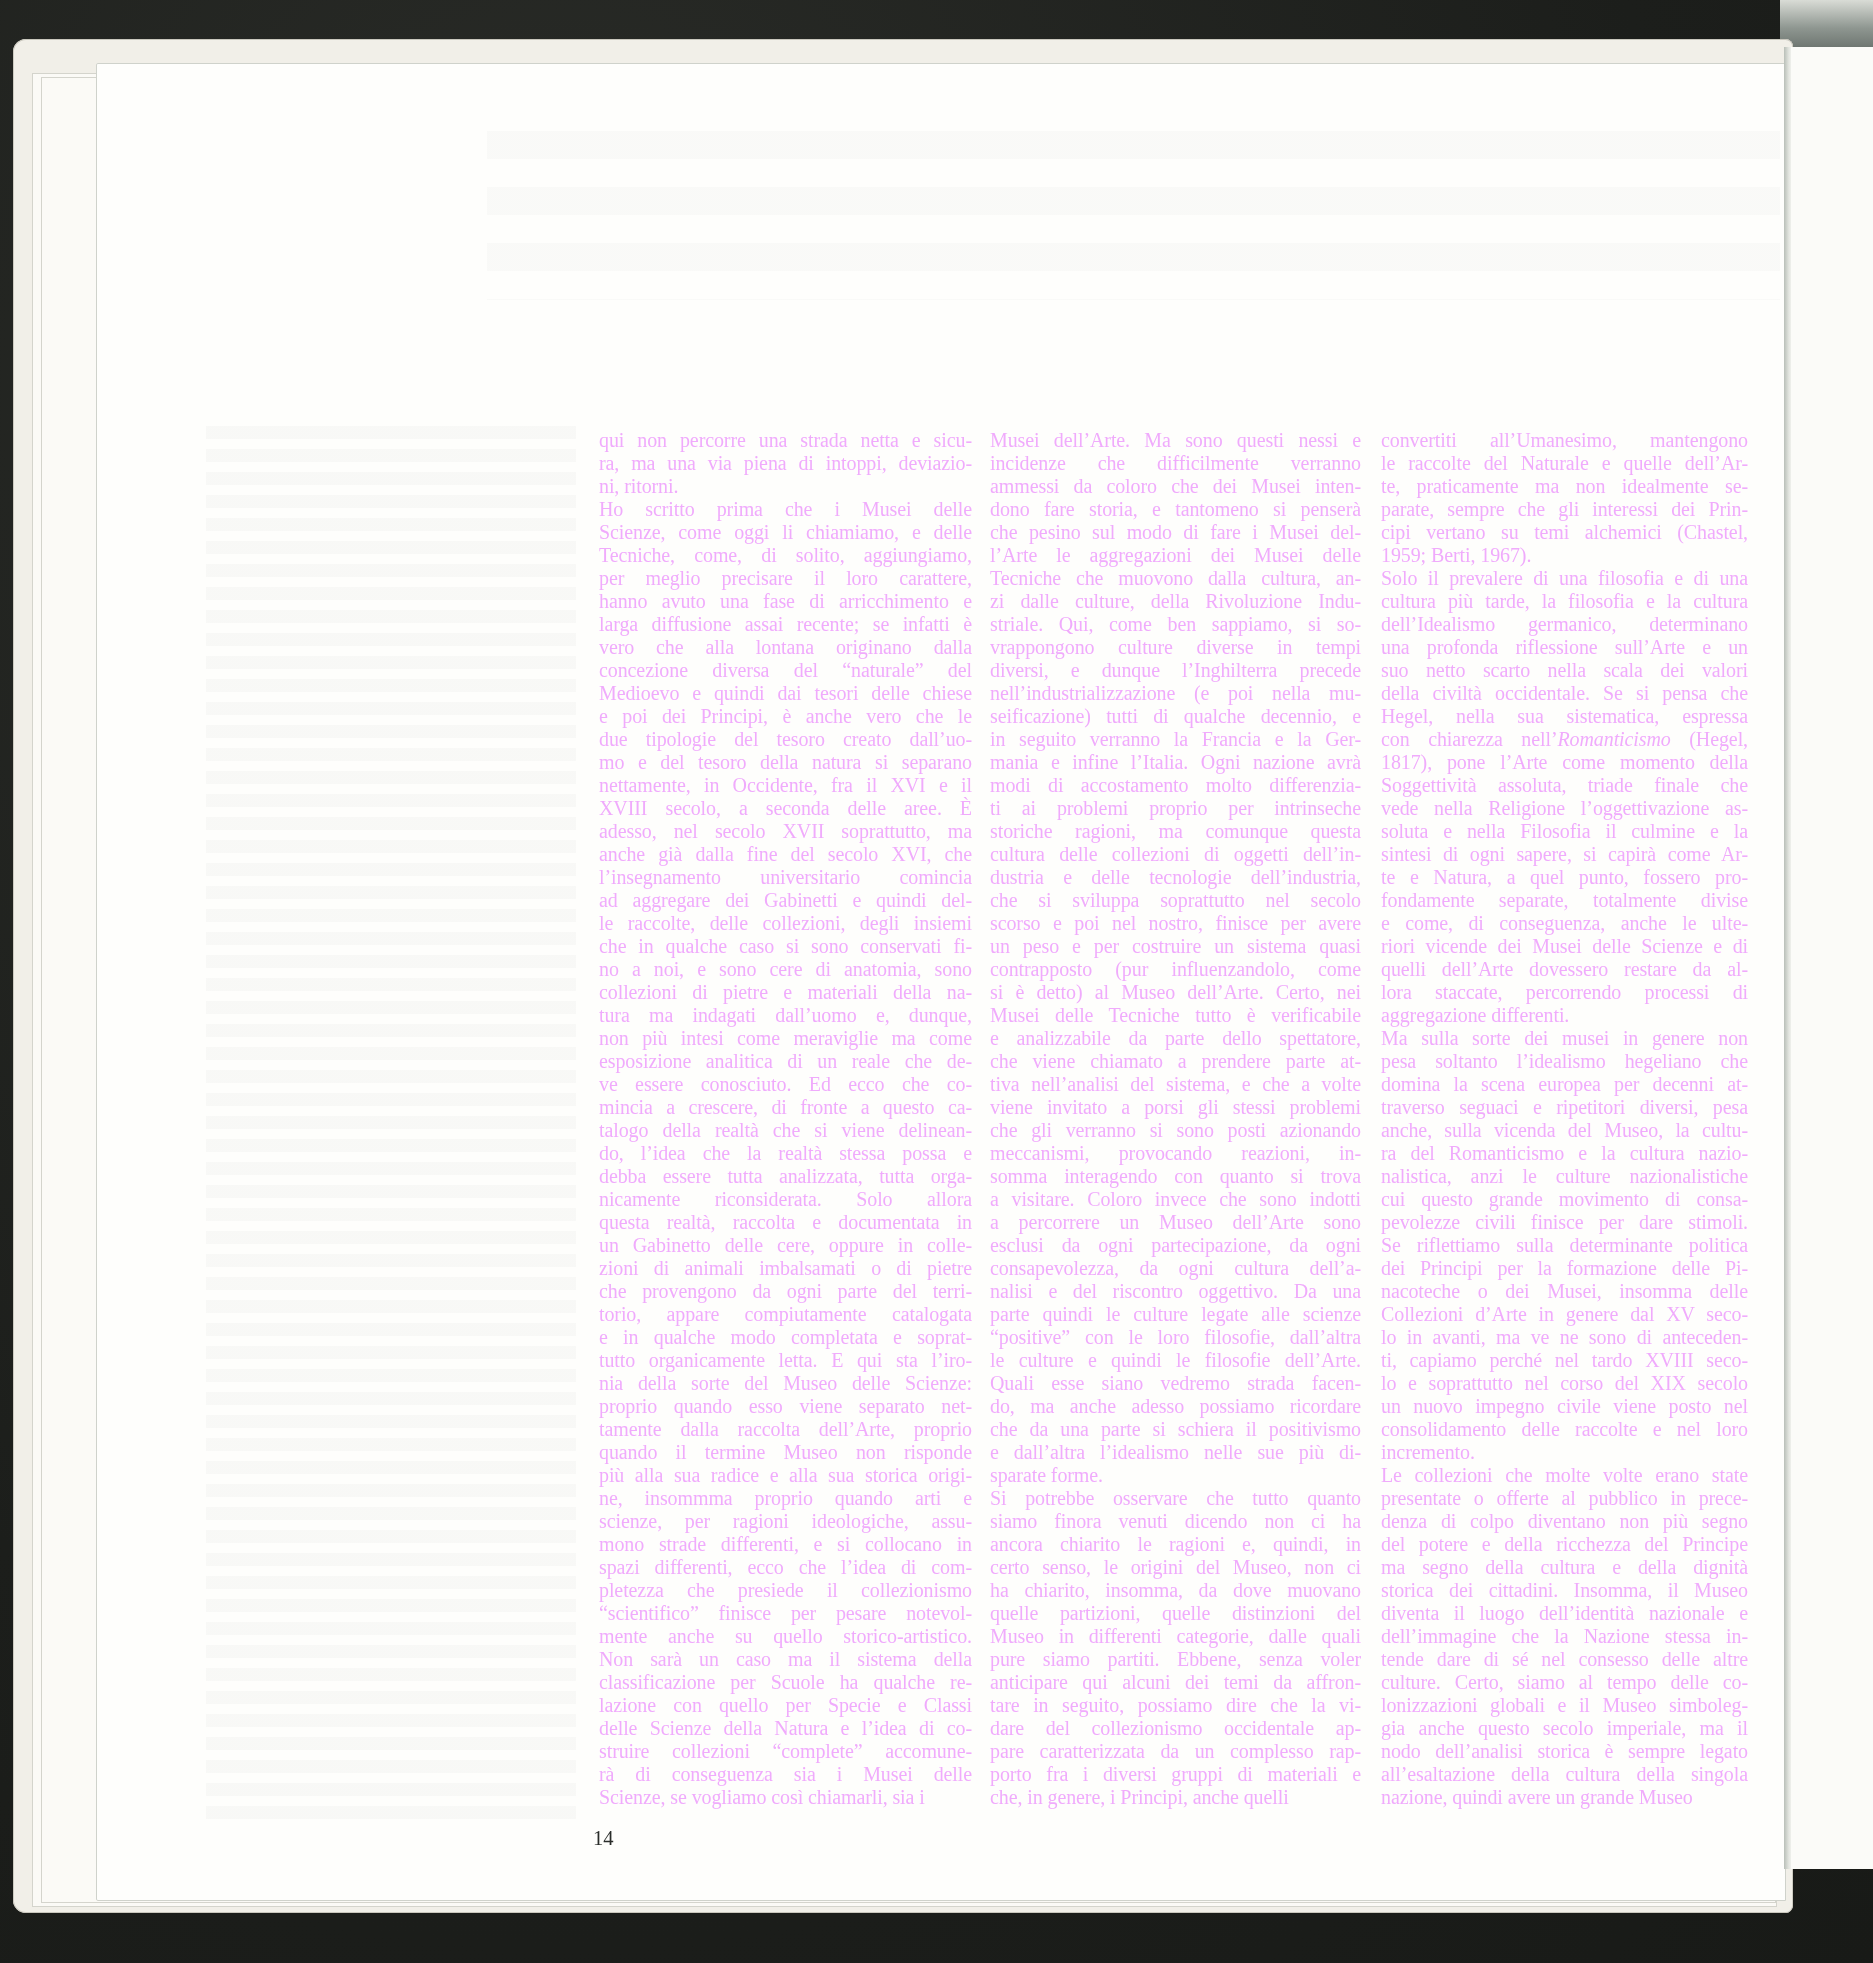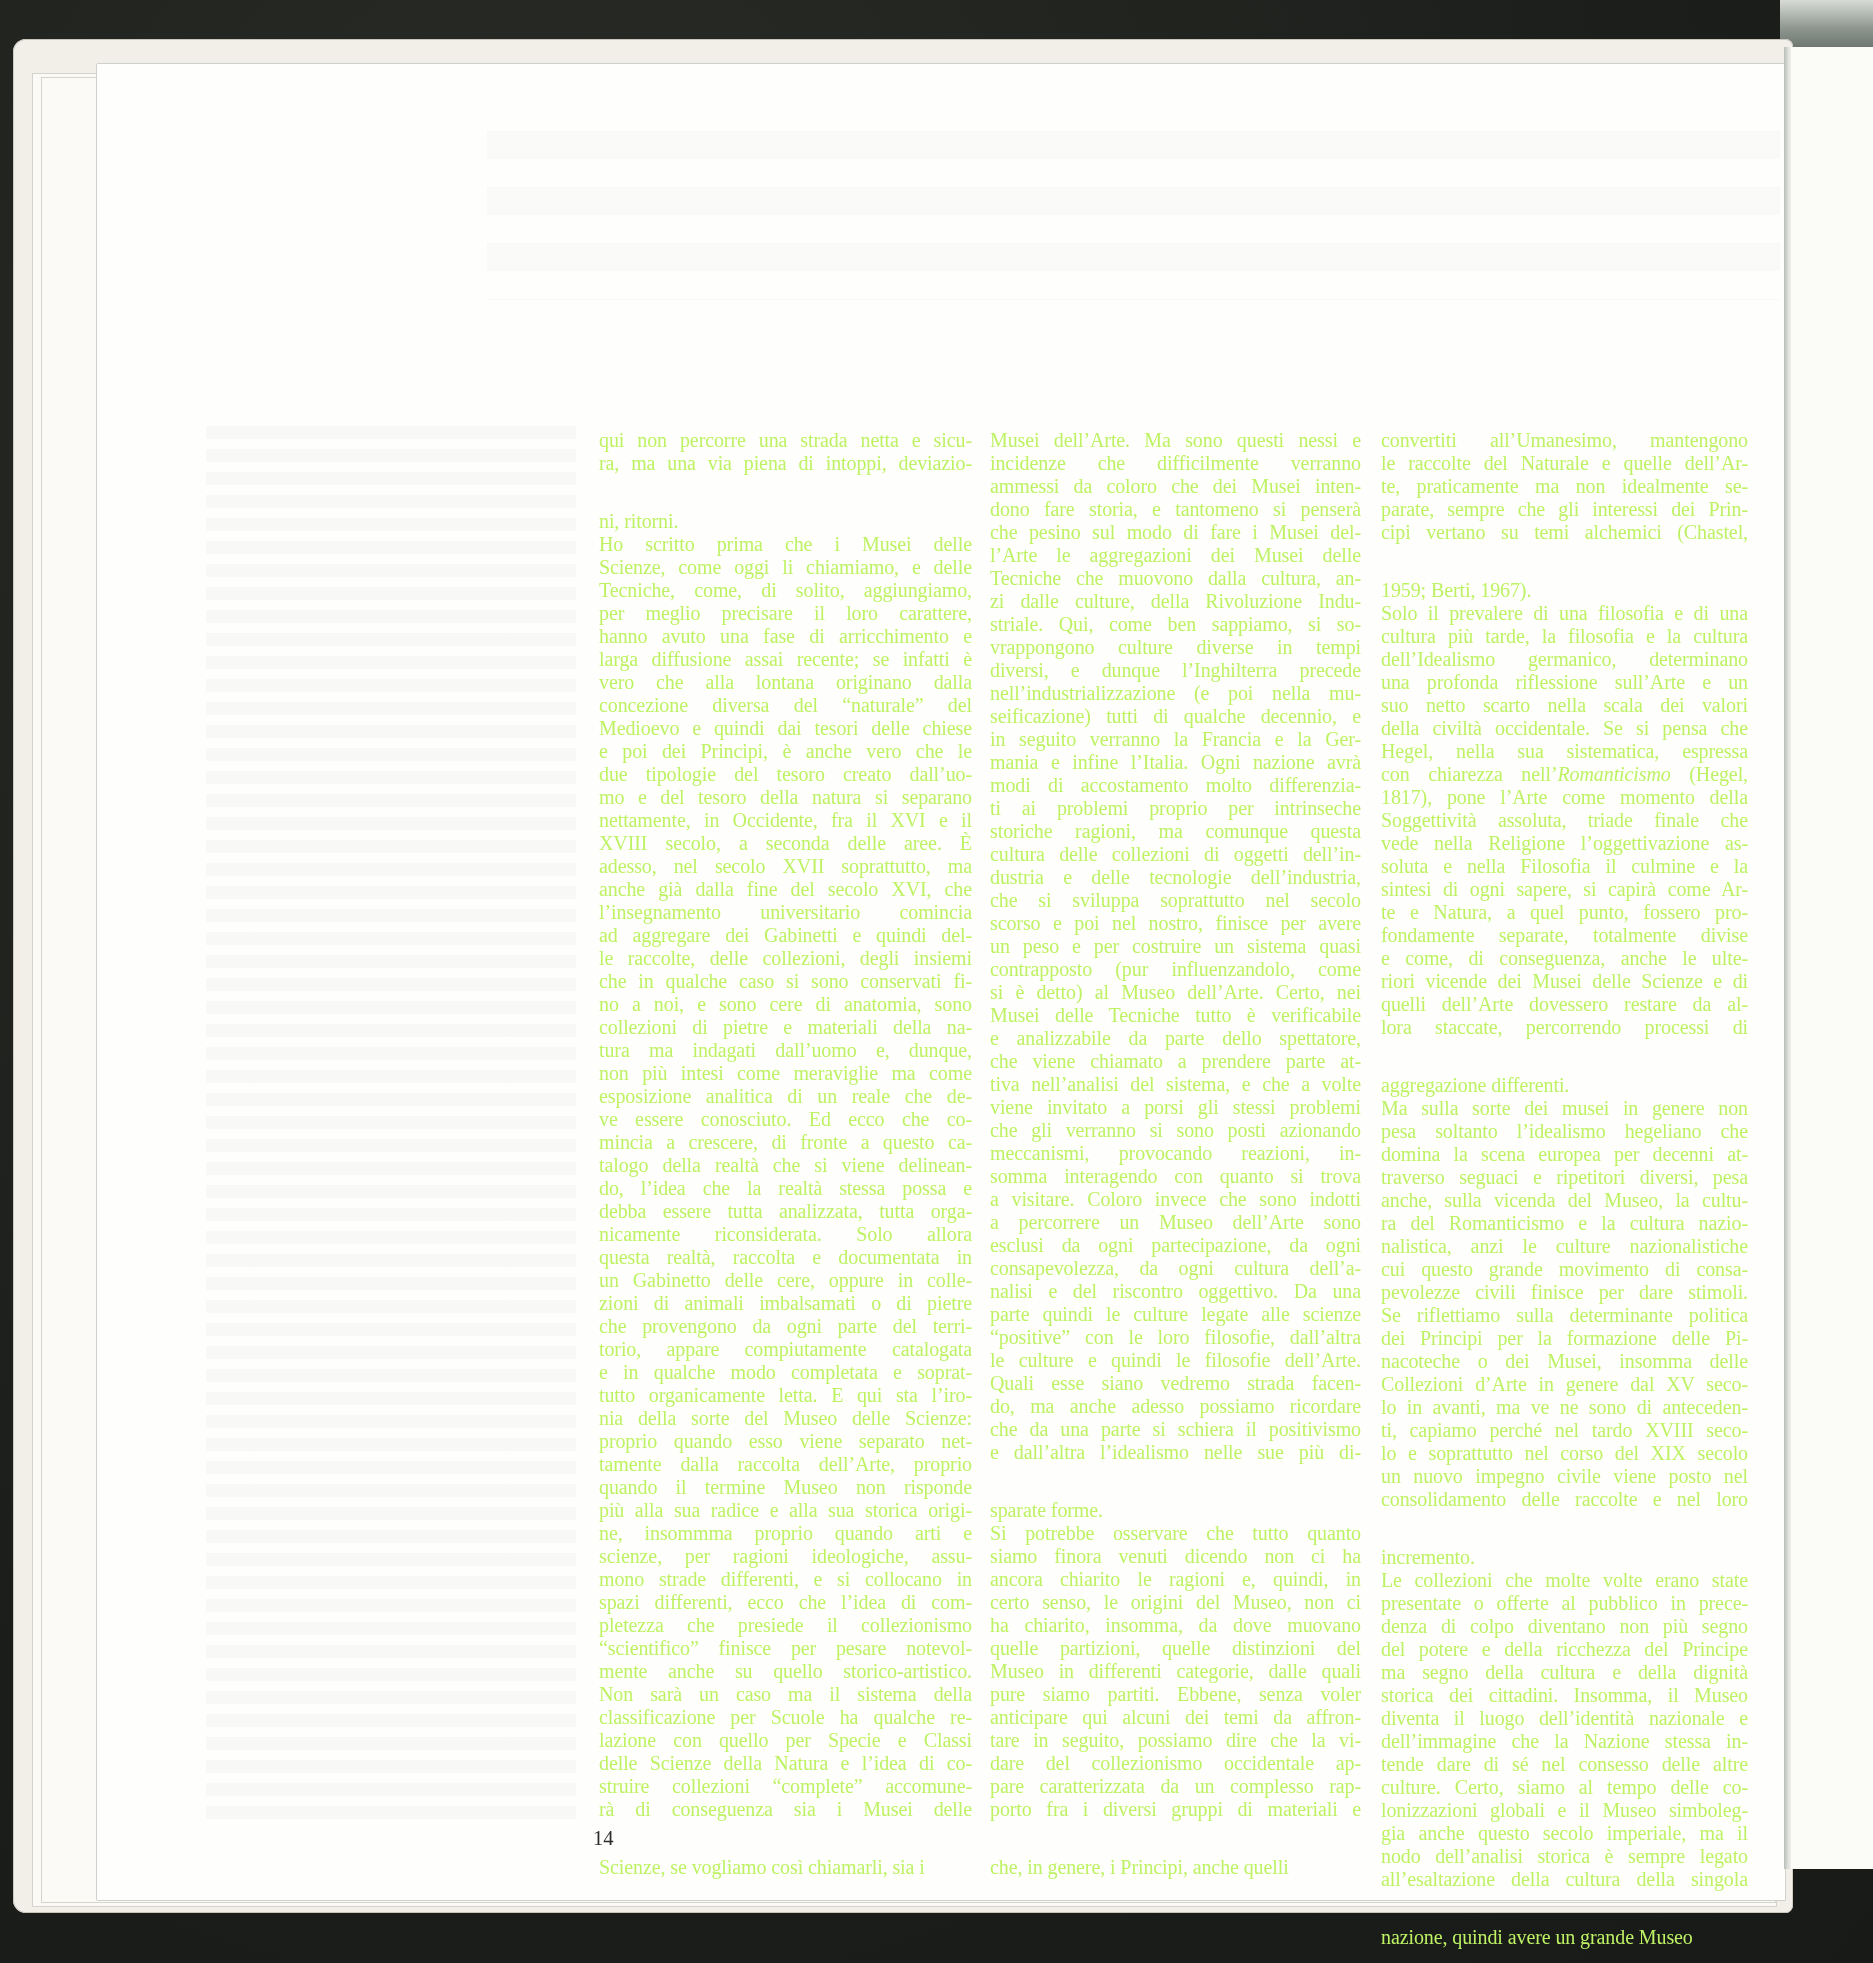--- a/index.html
+++ b/index.html
@@ -106,40 +106,39 @@
         transparent 56px
       );
     }
     
     .column {
       position: absolute;
       top: 429px;
       width: 373px;
       font-size: 20px;
       line-height: 23px;
-      color: #bef264;
+      color: #f0abfc;
       text-align: justify;
       text-align-last: left;
       hyphens: none;
       letter-spacing: -0.1px;
       word-spacing: 0px;
     }
     .col-1 { left: 599px; }
     .col-2 { left: 990px; width: 371px; }
     .col-3 { left: 1381px; width: 367px; }
     .line {
       display: block;
       text-align: justify;
       text-align-last: justify;
       white-space: nowrap;
       height: 23px;
     }
     .line.last {
       text-align-last: left;
-      margin-top: 35px;
     }
     .line i { font-style: italic; }
     .page-number {
       position: absolute;
       left: 593px;
       top: 1827px;
       font-size: 20.6px;
       color: #2a2d2a;
       text-align: center;
     }

